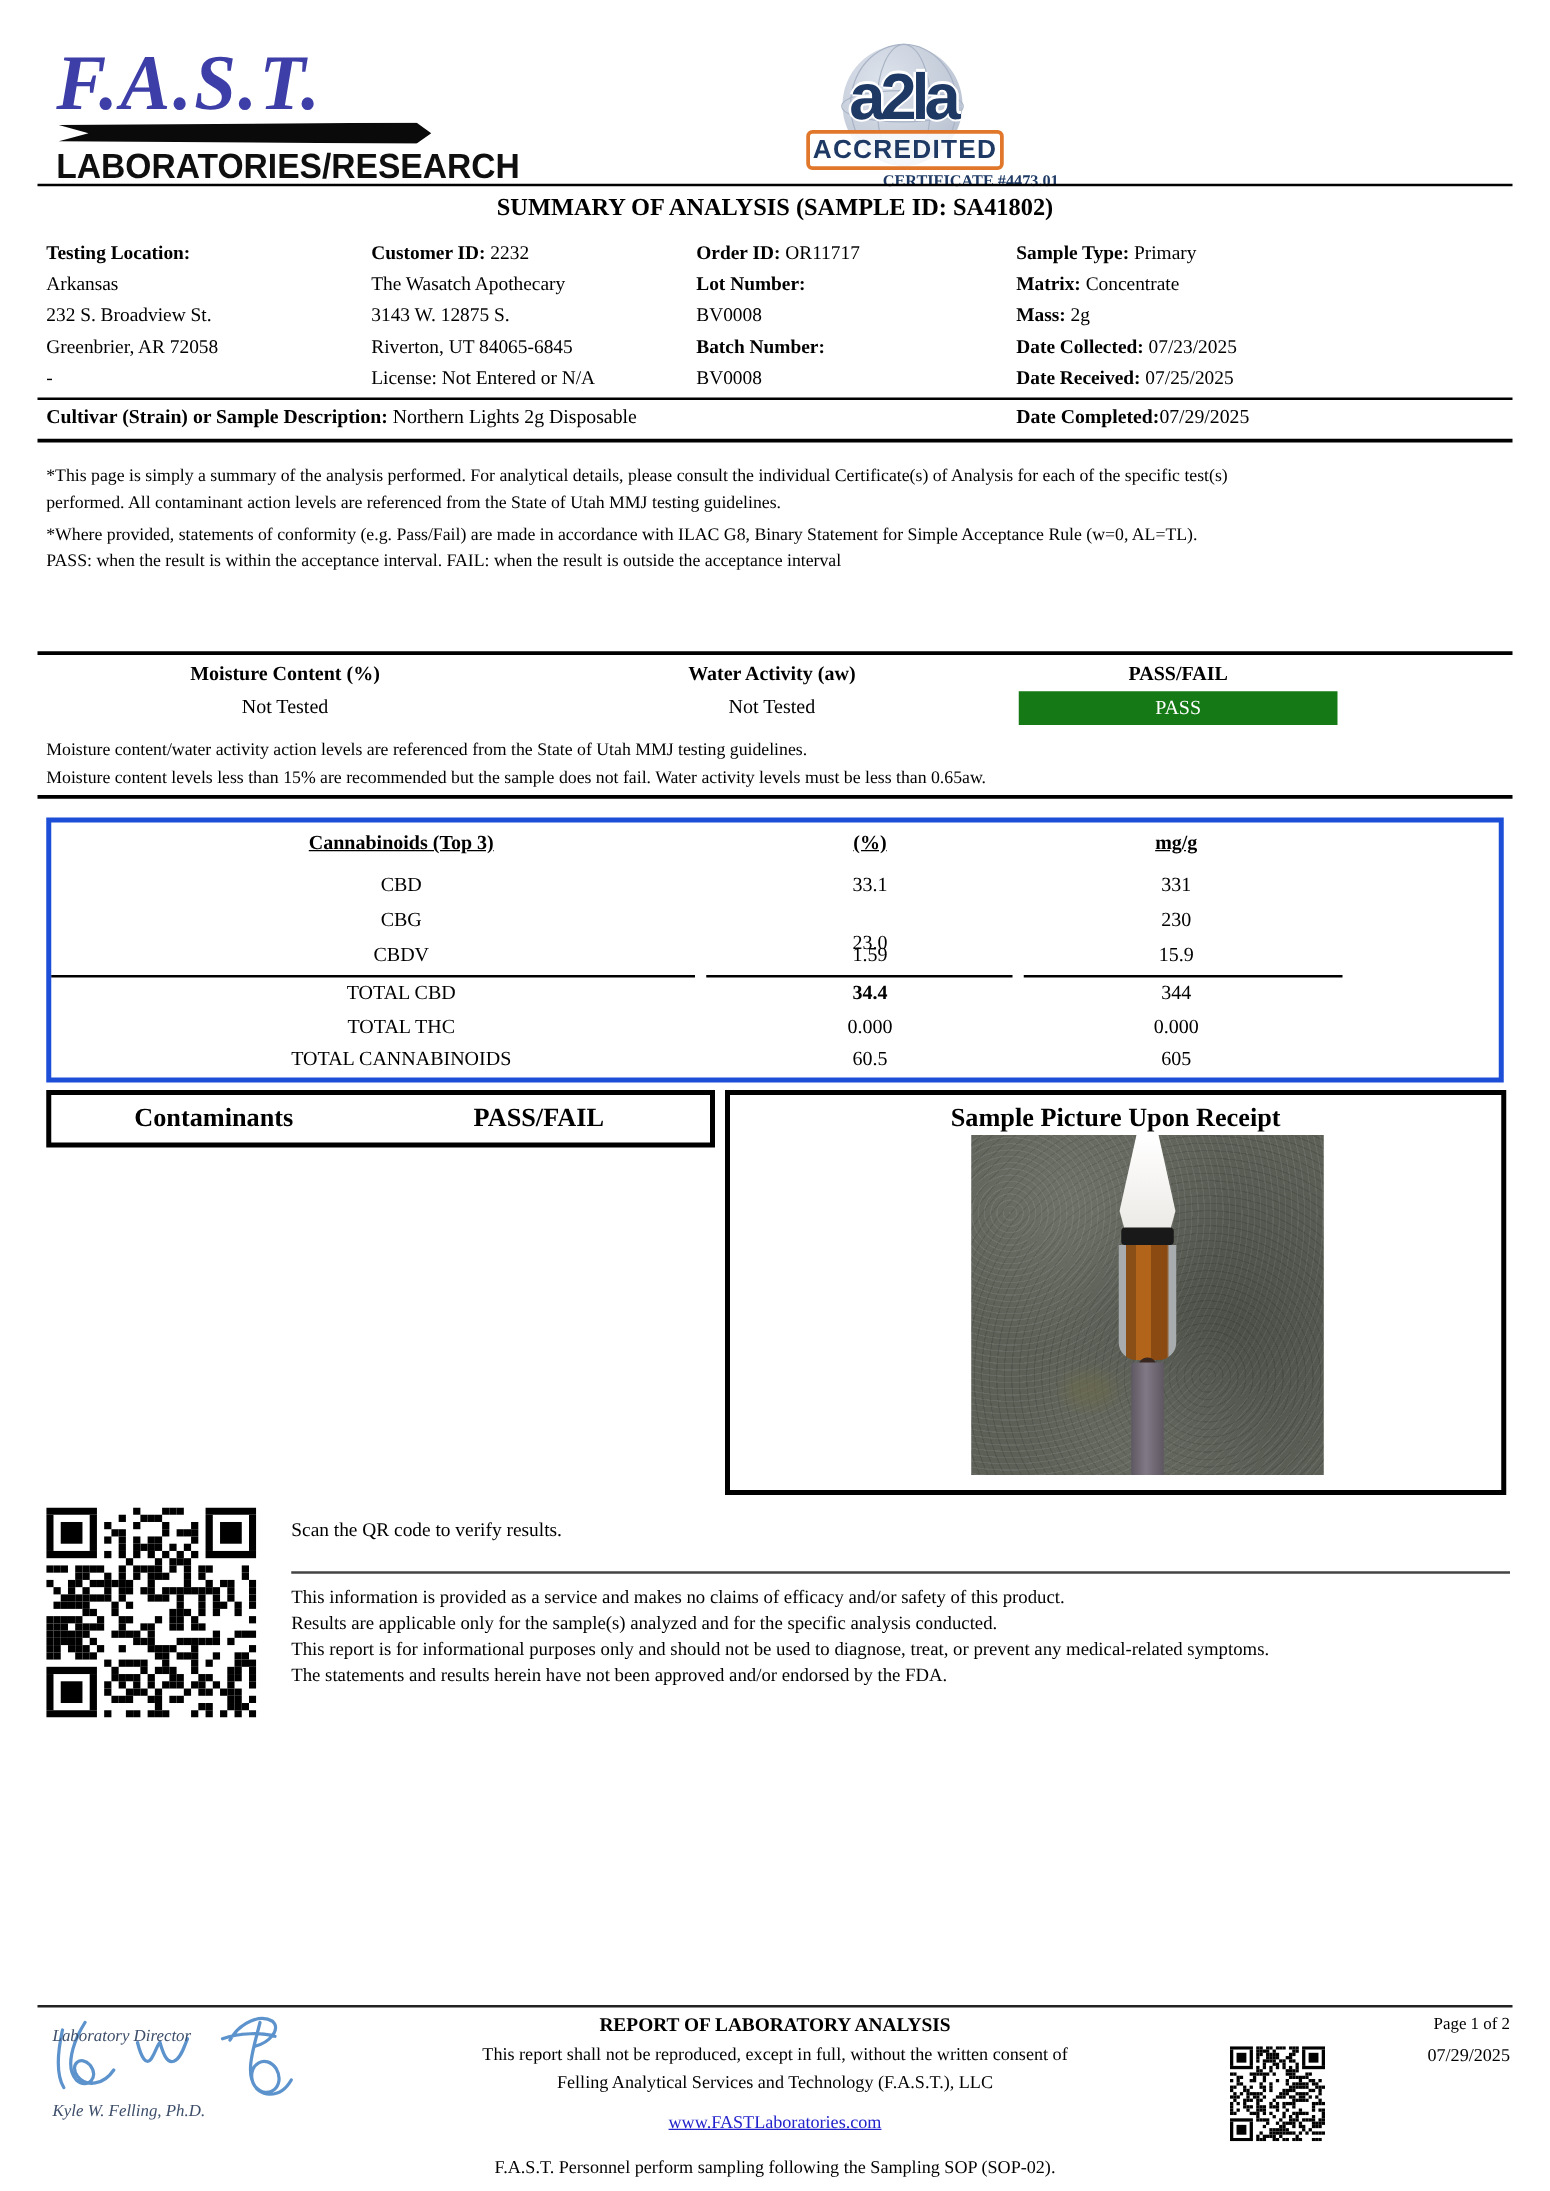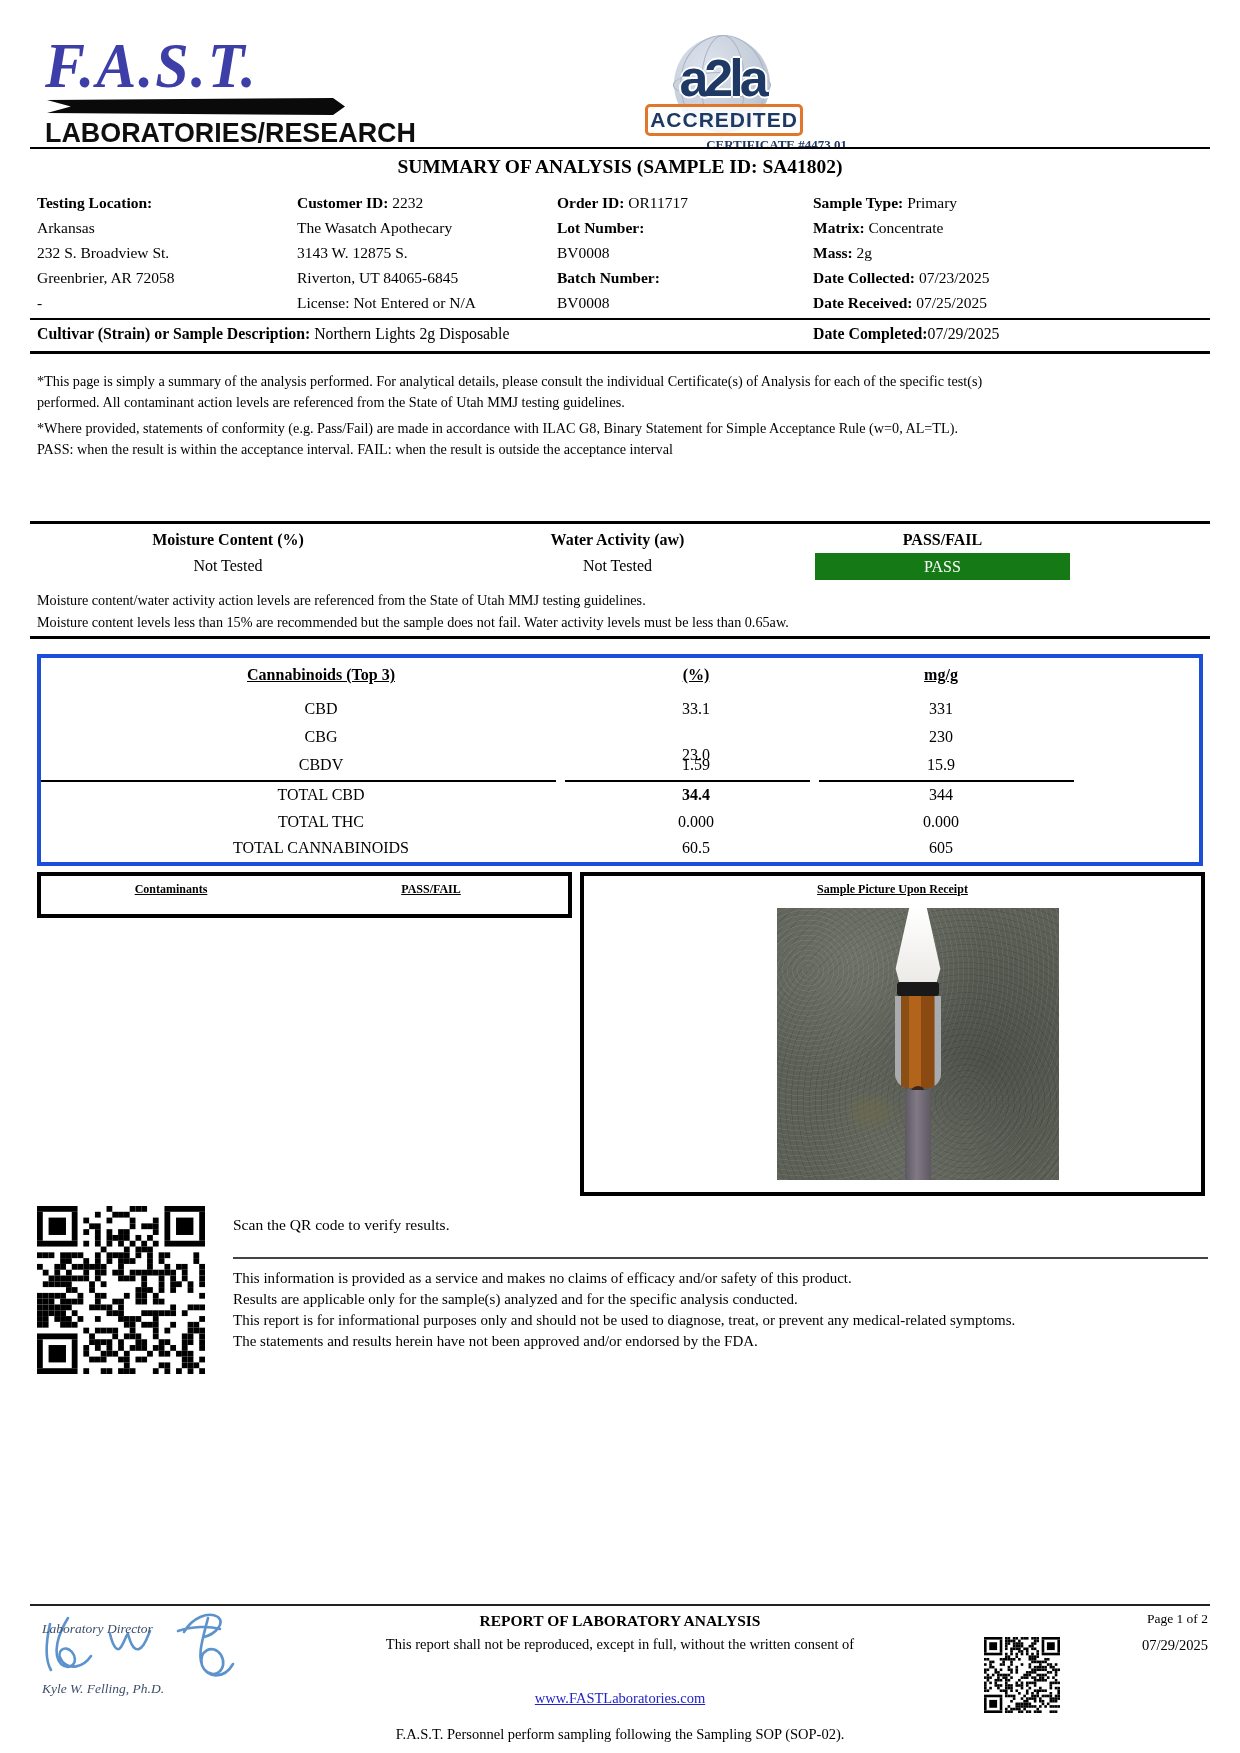--- a/index.html
+++ b/index.html
@@ -33,21 +33,21 @@
   
   .title{font-size:19.5px;font-weight:bold;}
   .info{font-size:15.5px;line-height:25px;}
   .note{font-size:14.2px;line-height:21px;}
   .mo-h{font-size:16px;font-weight:bold;}
   .mo-v{font-size:16px;text-align:center;}
   .pass-badge{background:#157a15;color:#ffffff;font-size:16px;text-align:center;line-height:27px;}
   .canna-box{border:4px solid #1d4ed8;}
   .canna-cell{font-size:16px;}
   .small-box{border:4px solid #000;}
-  .sec-h{font-size:12px;font-weight:bold;text-decoration:underline;}
+  .sec-h{font-size:21px;font-weight:bold;}
   .qr-line{font-size:15px;}
   .link{color:#2222cc;text-decoration:underline;}
 
   
   .photo{background-color:#5c6057;
      background-image:
        radial-gradient(circle at 28% 18%, rgba(220,224,212,.14), transparent 42%),
        radial-gradient(circle at 75% 55%, rgba(20,22,18,.22), transparent 55%),
        radial-gradient(circle at 50% 88%, rgba(210,212,200,.10), transparent 38%),
        repeating-radial-gradient(circle at 11% 23%, rgba(255,255,255,.07) 0 1px, transparent 1px 5px),
@@ -559,20 +559,21 @@
         <path d="M146 26 C154 12 170 5 180 11 C187 17 178 28 166 31 M140 25 C154 20 172 20 182 23"></path>
         <path d="M170 12 C165 32 158 52 166 63 C176 75 191 63 183 49 C175 37 160 45 164 59 C168 72 186 74 195 58"></path>
       </g>
     </svg>
   </div>
   <div class="sig-typed abs" style="left:42px;top:1680px;">Kyle W. Felling, Ph.D.</div>
   <div class="sig-typed abs" style="left:42px;top:1620px;">Laboratory Director</div>
 
   <div class="foot-c abs b" style="top:1612px;font-size:15.5px;">REPORT OF LABORATORY ANALYSIS</div>
   <div class="foot-c abs" style="top:1636px;">This report shall not be reproduced, except in full, without the written consent of</div>
+  <div class="foot-c abs" style="top:1658px;">Felling Analytical Services and Technology (F.A.S.T.), LLC</div>
   <div class="foot-c abs" style="top:1690px;"><a href="#" class="link">www.FASTLaboratories.com</a></div>
   <div class="foot-c abs" style="top:1726px;">F.A.S.T. Personnel perform sampling following the Sampling SOP (SOP-02).</div>
 
   <div class="pg abs" style="top:1611px;">Page 1 of 2</div>
   <div class="pg abs" style="top:1637px;font-size:14.5px;">07/29/2025</div>
   <div class="abs" style="left:984px;top:1637px;width:76px;height:76px;"><svg width="76" height="76" viewBox="0 0 76 76">
         <rect width="76" height="76" fill="#fff"></rect>
         <g fill="#000">
           <rect x="20.97" y="0.00" width="2.62" height="2.62"></rect>
           <rect x="23.59" y="0.00" width="2.62" height="2.62"></rect>

